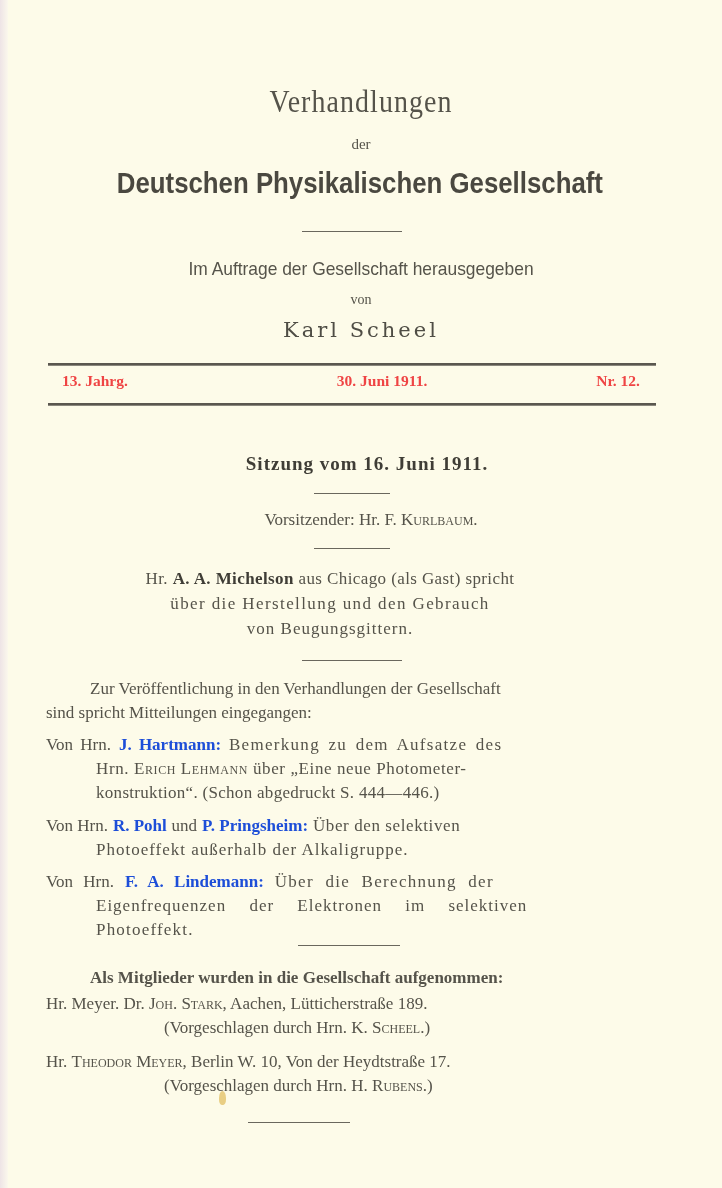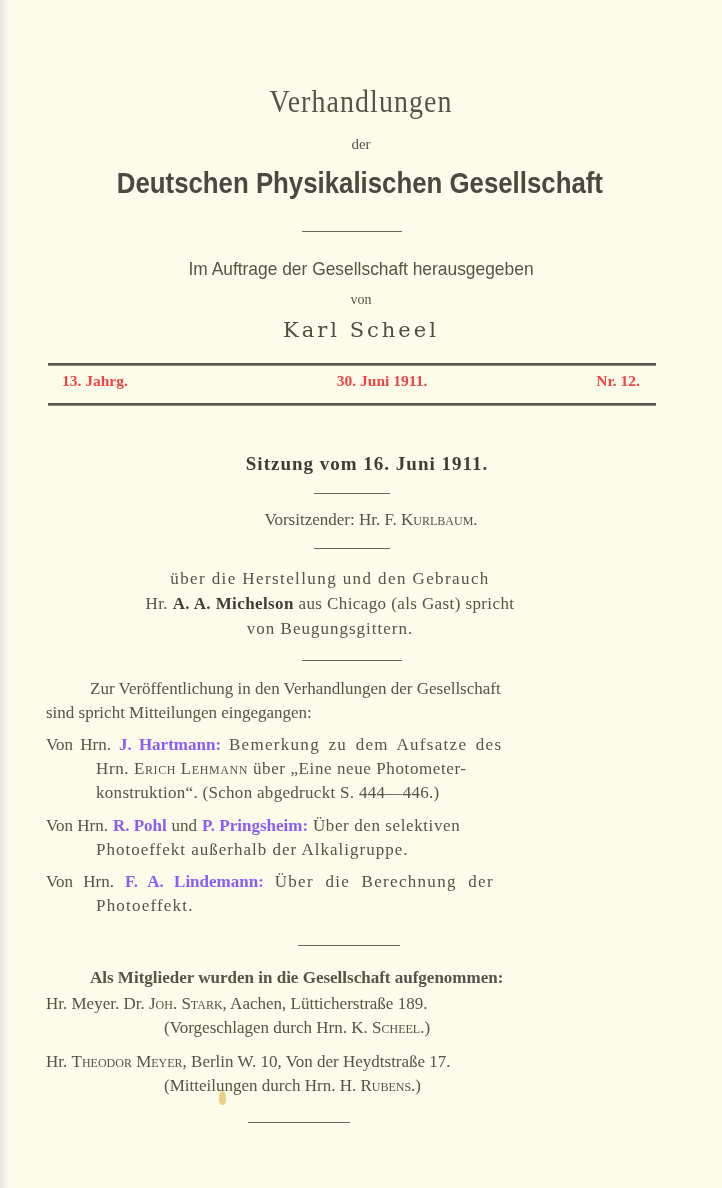--- a/index.html
+++ b/index.html
@@ -136,21 +136,21 @@
     .intro .indent { padding-left: 44px; }
 
     .entry {
       left: 46px;
       width: 612px;
       text-align: justify;
       letter-spacing: 0.6px;
     }
     .entry .first { display: block; }
     .entry .cont { display: block; padding-left: 50px; }
-    .entry b { color: #8b5cf6; letter-spacing: 0; }
+    .entry b { color: #1d4ed8; letter-spacing: 0; }
 
     .members-intro {
       top: 966px;
       left: 90px;
       font-weight: bold;
     }
     .member {
       left: 46px;
       width: 620px;
     }
@@ -190,26 +190,26 @@
 <div class="abs center session">Sitzung vom 16. Juni 1911.</div>
 <div class="abs rule" style="top:493px; left:314px; width:76px;"></div>
 <div class="abs center chair">
   <span>Vorsitzender:</span>
   <span>Hr. F.</span>
   <span class="sc">Kurlbaum.</span>
 </div>
 <div class="abs rule" style="top:548px; left:314px; width:76px;"></div>
 
 <div class="abs talk">
-  <div style="letter-spacing:1.4px;">über die Herstellung und den Gebrauch</div>
   <div>
     <span>Hr.</span>
     <b>A. A. Michelson</b>
     <span>aus Chicago (als Gast) spricht</span>
   </div>
+  <div style="letter-spacing:1.4px;">über die Herstellung und den Gebrauch</div>
   <div style="letter-spacing:1px;">von Beugungsgittern.</div>
 </div>
 <div class="abs rule" style="top:660px; left:302px; width:100px;"></div>
 
 <div class="abs para intro">
   <div class="indent">Zur Veröffentlichung in den Verhandlungen der Gesellschaft</div>
   <div>sind spricht Mitteilungen eingegangen:</div>
 </div>
 
 <div class="abs para entry" style="top:733px;">
@@ -236,20 +236,21 @@
   </span>
   <span class="cont" style="letter-spacing:1px;">Photoeffekt außerhalb der Alkaligruppe.</span>
 </div>
 
 <div class="abs para entry" style="top:870px;">
   <span class="first" style="word-spacing:6px;">
     <span style="letter-spacing:0;">Von Hrn.</span>
     <b>F. A. Lindemann:</b>
     <span style="letter-spacing:1.3px;">Über die Berechnung der</span>
   </span>
+  <span class="cont" style="word-spacing:18px; letter-spacing:1px;">Eigenfrequenzen der Elektronen im selektiven</span>
   <span class="cont" style="letter-spacing:1.2px;">Photoeffekt.</span>
 </div>
 <div class="abs rule" style="top:945px; left:298px; width:102px;"></div>
 
 <div class="abs para members-intro">Als Mitglieder wurden in die Gesellschaft aufgenommen:</div>
 
 <div class="abs para member" style="top:992px;">
   <span>
     <span>Hr. Meyer. Dr.</span>
     <span class="sc">Joh. Stark,</span>
@@ -261,18 +262,18 @@
   </span>
 </div>
 
 <div class="abs para member" style="top:1050px;">
   <span>
     <span>Hr.</span>
     <span class="sc">Theodor Meyer,</span>
     <span>Berlin W. 10, Von der Heydtstraße 17.</span>
   </span>
   <span class="line2">
-    <span>(Mitteilungen durch Hrn. H.</span>
+    <span>(Vorgeschlagen durch Hrn. H.</span>
     <span class="sc">Rubens.)</span>
   </span>
 </div>
 <div class="stain"></div>
 <div class="abs rule" style="top:1122px; left:248px; width:102px;"></div>
 
 </body></html>

